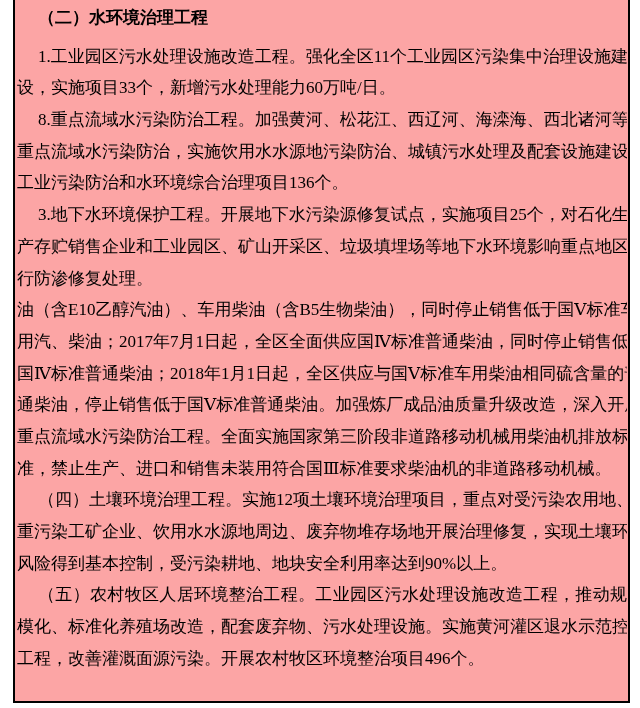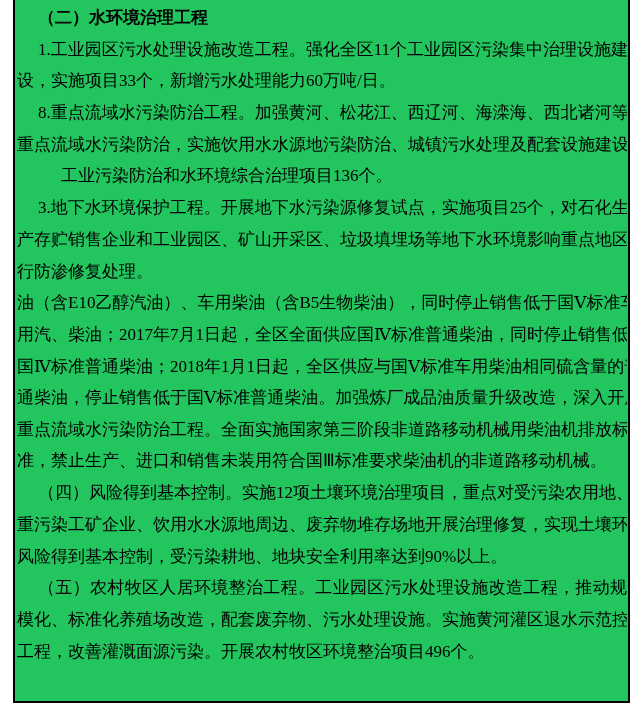--- a/index.html
+++ b/index.html
@@ -50,48 +50,48 @@
   }
   .line.heading {
     font-weight: bold;
     text-align-last: left;
   }
 </style>
 </head>
 <body>
 
 <div class="canvas">
-  <div class="page" style="background: #22c55e; border-color: rgb(0, 0, 0);">
+  <div class="page" style="background: #fca5a5; border-color: rgb(0, 0, 0);">
       <div class="para">
         <div class="line first last heading" style="color: rgb(0, 0, 0);">（二）水环境治理工程</div>
       </div>
       <div class="para">
-        <div class="line first" style="color: rgb(0, 0, 0);">1.工业园区污水处理设施改造工程。强化全区11个工业园区污染集中治理设施建</div>
+        <div class="line first" style="color: rgb(0, 0, 0); margin-top: 7px;">1.工业园区污水处理设施改造工程。强化全区11个工业园区污染集中治理设施建</div>
         <div class="line last" style="color: rgb(0, 0, 0);">设，实施项目33个，新增污水处理能力60万吨/日。</div>
       </div>
       <div class="para">
         <div class="line first" style="color: rgb(0, 0, 0);">8.重点流域水污染防治工程。加强黄河、松花江、西辽河、海滦海、西北诸河等</div>
         <div class="line" style="color: rgb(0, 0, 0);">重点流域水污染防治，实施饮用水水源地污染防治、城镇污水处理及配套设施建设、</div>
-        <div class="line last" style="color: rgb(0, 0, 0); margin-left: 44px;">工业污染防治和水环境综合治理项目136个。</div>
+        <div class="line last" style="color: rgb(0, 0, 0);">工业污染防治和水环境综合治理项目136个。</div>
       </div>
       <div class="para">
         <div class="line first" style="color: rgb(0, 0, 0);">3.地下水环境保护工程。开展地下水污染源修复试点，实施项目25个，对石化生</div>
         <div class="line" style="color: rgb(0, 0, 0);">产存贮销售企业和工业园区、矿山开采区、垃圾填埋场等地下水环境影响重点地区进</div>
         <div class="line last" style="color: rgb(0, 0, 0);">行防渗修复处理。</div>
       </div>
       <div class="para">
         <div class="line" style="color: rgb(0, 0, 0);">油（含E10乙醇汽油）、车用柴油（含B5生物柴油），同时停止销售低于国Ⅴ标准车</div>
         <div class="line" style="color: rgb(0, 0, 0);">用汽、柴油；2017年7月1日起，全区全面供应国Ⅳ标准普通柴油，同时停止销售低于</div>
         <div class="line" style="color: rgb(0, 0, 0);">国Ⅳ标准普通柴油；2018年1月1日起，全区供应与国Ⅴ标准车用柴油相同硫含量的普</div>
         <div class="line" style="color: rgb(0, 0, 0);">通柴油，停止销售低于国Ⅴ标准普通柴油。加强炼厂成品油质量升级改造，深入开展</div>
         <div class="line" style="color: rgb(0, 0, 0);">重点流域水污染防治工程。全面实施国家第三阶段非道路移动机械用柴油机排放标</div>
-        <div class="line last" style="color: rgb(0, 0, 0); font-family: Liberation Mono, monospace;">准，禁止生产、进口和销售未装用符合国Ⅲ标准要求柴油机的非道路移动机械。</div>
+        <div class="line last" style="color: rgb(0, 0, 0);">准，禁止生产、进口和销售未装用符合国Ⅲ标准要求柴油机的非道路移动机械。</div>
       </div>
       <div class="para">
-        <div class="line first" style="color: rgb(0, 0, 0);">（四）风险得到基本控制。实施12项土壤环境治理项目，重点对受污染农用地、</div>
+        <div class="line first" style="color: rgb(0, 0, 0);">（四）土壤环境治理工程。实施12项土壤环境治理项目，重点对受污染农用地、</div>
         <div class="line" style="color: rgb(0, 0, 0);">重污染工矿企业、饮用水水源地周边、废弃物堆存场地开展治理修复，实现土壤环境</div>
         <div class="line last" style="color: rgb(0, 0, 0);">风险得到基本控制，受污染耕地、地块安全利用率达到90%以上。</div>
       </div>
       <div class="para">
         <div class="line first" style="color: rgb(0, 0, 0);">（五）农村牧区人居环境整治工程。工业园区污水处理设施改造工程，推动规</div>
         <div class="line" style="color: rgb(0, 0, 0);">模化、标准化养殖场改造，配套废弃物、污水处理设施。实施黄河灌区退水示范控制</div>
         <div class="line last" style="color: rgb(0, 0, 0);">工程，改善灌溉面源污染。开展农村牧区环境整治项目496个。</div>
       </div>
     </div>
 </div>

